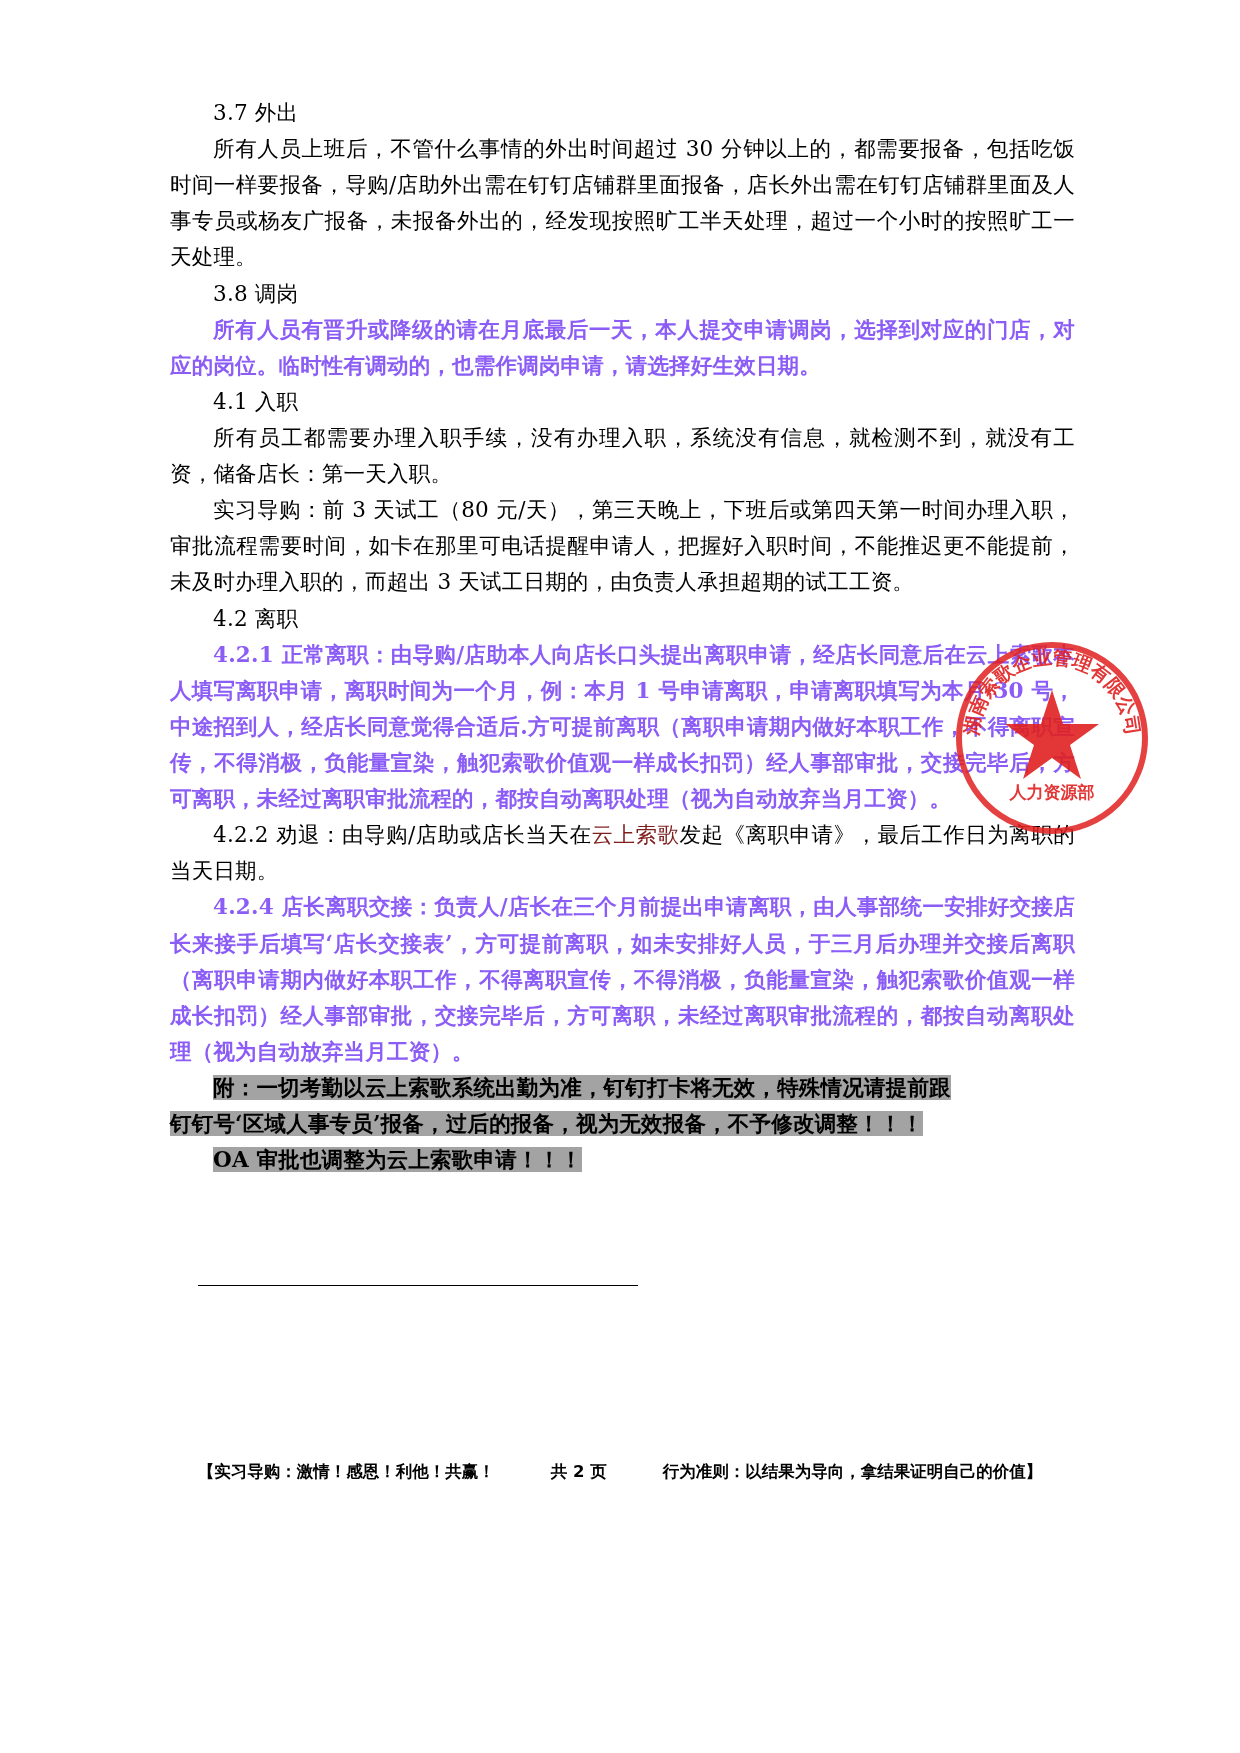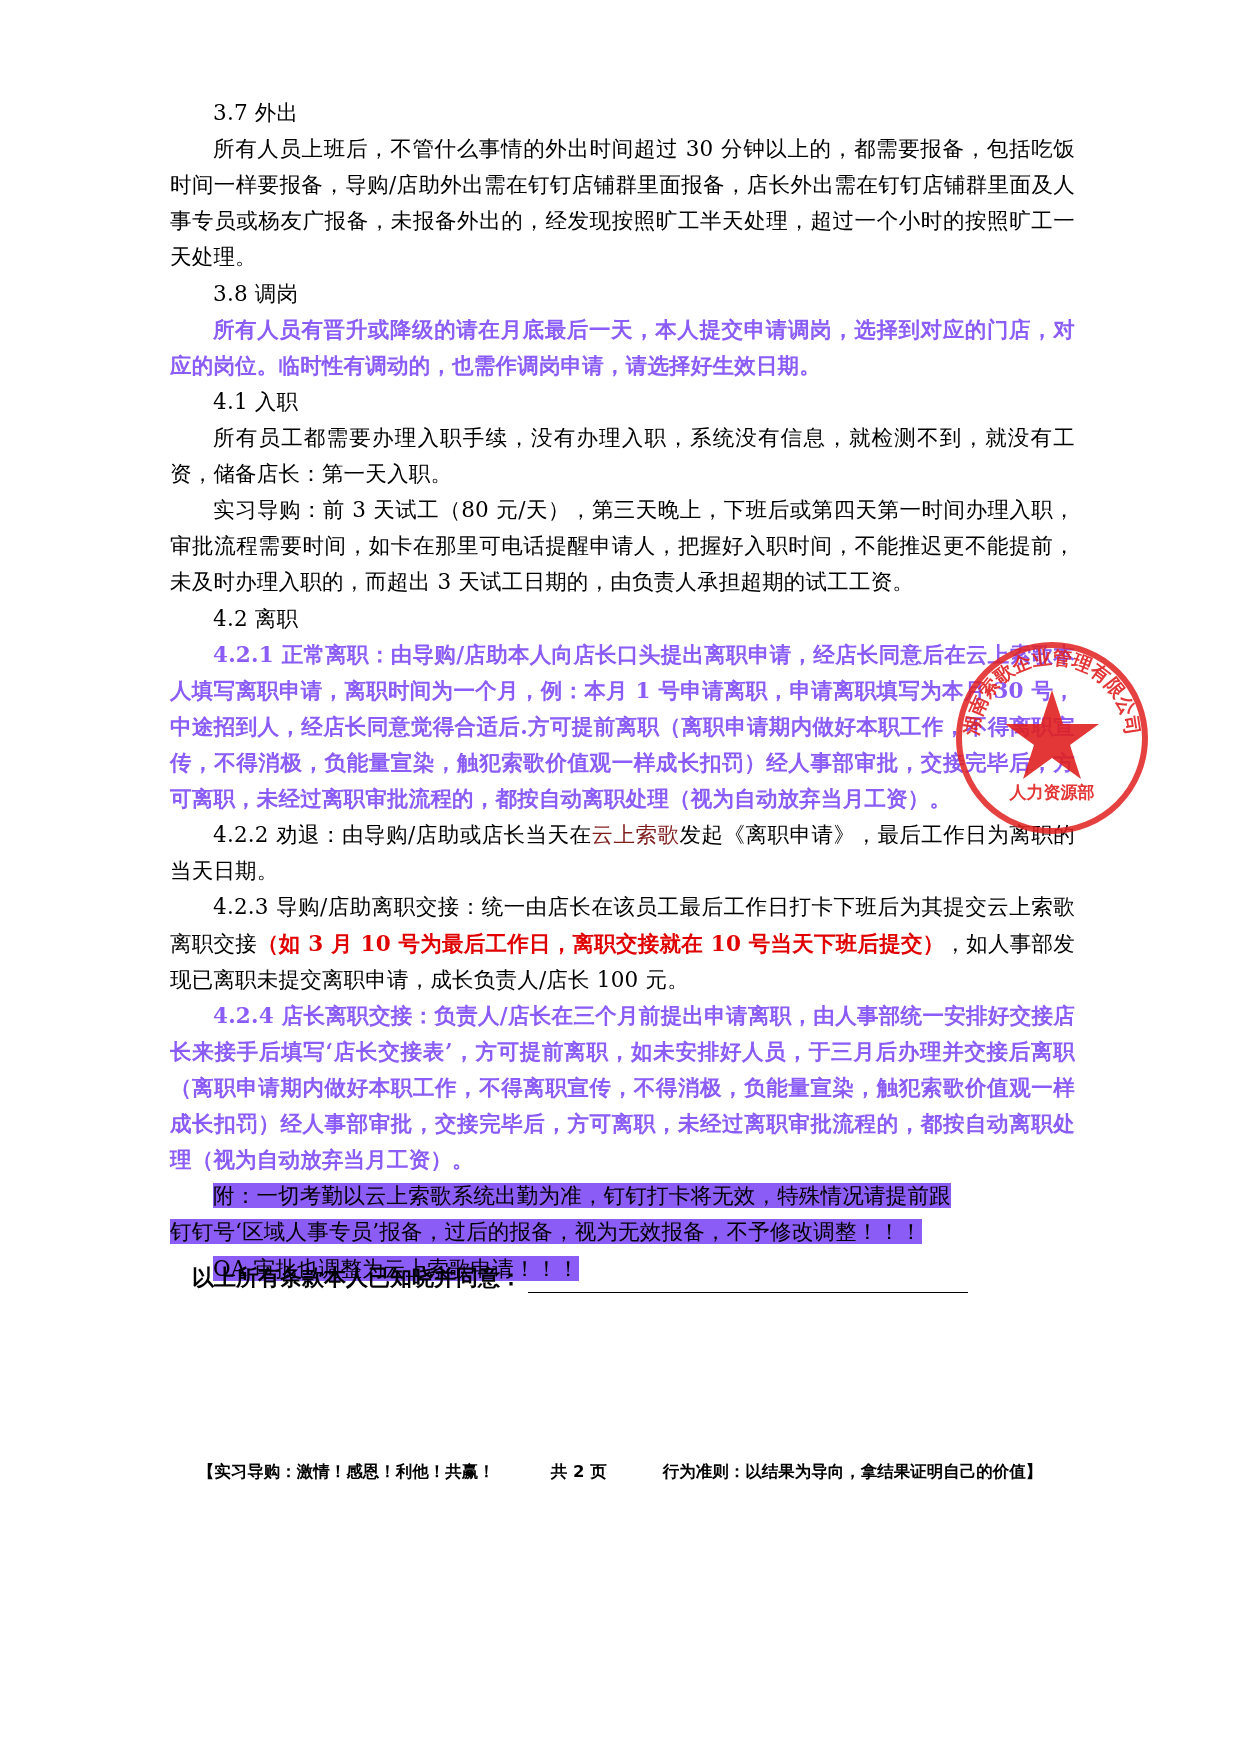--- a/index.html
+++ b/index.html
@@ -38,22 +38,22 @@
     font-weight: bold;
   }
   .blue-plain {
     color: #7f1d1d;
   }
   .red {
     color: #e00000;
     font-weight: bold;
   }
   .hl {
-    background: #8b5cf6;
-    font-weight: normal;
+    background: #a3a3a3;
+    font-weight: bold;
   }
   .stamp {
     position: absolute;
     left: 952px;
     top: 638px;
     width: 200px;
     height: 200px;
     pointer-events: none;
   }
   .sign-block {
@@ -103,21 +103,20 @@
     <p class="indent">4.1 入职</p>
     <p class="indent">所有员工都需要办理入职手续，没有办理入职，系统没有信息，就检测不到，就没有工资，储备店长：第一天入职。</p>
     <p class="indent">实习导购：前 3 天试工（80 元/天），第三天晚上，下班后或第四天第一时间办理入职，审批流程需要时间，如卡在那里可电话提醒申请人，把握好入职时间，不能推迟更不能提前，未及时办理入职的，而超出 3 天试工日期的，由负责人承担超期的试工工资。</p>
 
     <p class="indent">4.2 离职</p>
 
     <p class="indent blue"><span>4.2.1 正常离职：</span><span>由导购/店助本人向店长口头提出离职申请，经店长同意后在云上索歌本人填写离职申请，离职时间为一个月，例：本月 1 号申请离职，</span><span>申请离职填写为本月 30 号，中途招到人，经店长同意觉得合适后.方可提前离职（离职申请期内做好本职工作，不得离职宣传，不得消极，负能量宣染，触犯索歌价值观一样成长扣罚）经人事部审批，交接完毕后，方可离职，未经过离职审批流程的，都按自动离职处理（视为自动放弃当月工资）。</span></p>
 
     <p class="indent"><span>4.2.2 劝退：</span><span>由导购/店助或店长当天在</span><span class="blue-plain">云上索歌</span><span>发起《离职申请》，最后工作日为离职的当天日期。</span></p>
 
-    <p class="indent"><span>4.2.3 导购/店助离职交接：</span><span>统一由店长在该员工最后工作日打卡下班后为其提交云上索歌离职交接</span><span class="red">（如 3 月 10 号为最后工作日，离职交接就在 10 号当天下班后提交）</span><span>，如人事部发现已离职未提交离职申请，成长负责人/店长 100 元。</span></p>
 
     <p class="indent blue"><span>4.2.4 店长离职交接：</span><span>负责人/店长在三个月前提出申请离职，由人事部统一安排好交接店长来接手后填写‘店长交接表’，方可提前离职，如未安排好人员，于三月后办理并交接后离职（离职申请期内做好本职工作，不得离职宣传，不得消极，负能量宣染，触犯索歌价值观一样成长扣罚）经人事部审批，交接完毕后，方可离职，未经过离职审批流程的，都按自动离职处理（视为自动放弃当月工资）。</span></p>
 
     <p class="indent"><span class="hl">附：一切考勤以云上索歌系统出勤为准，钉钉打卡将无效，特殊情况请提前跟</span></p>
     <p><span class="hl">钉钉号‘区域人事专员’报备，过后的报备，视为无效报备，不予修改调整！！！</span></p>
     <p class="indent"><span class="hl">OA 审批也调整为云上索歌申请！！！</span></p>
 
   </div>
 
   <div class="stamp">
@@ -128,21 +127,20 @@
       <circle cx="100" cy="100" r="93" fill="none" stroke="#e02020" stroke-width="6" opacity="0.85"></circle>
       <polygon points="100,52 111,86 147,86 118,107 129,141 100,120 71,141 82,107 53,86 89,86" fill="#e02020" opacity="0.9"></polygon>
       <text font-family="'DejaVu Sans','Liberation Sans',sans-serif" font-size="19" fill="#e02020" opacity="0.9" font-weight="bold">
         <textPath href="#arcTop" startOffset="50%" text-anchor="middle">湖南索歌企业管理有限公司</textPath>
       </text>
       <text x="100" y="160" text-anchor="middle" font-family="'DejaVu Sans','Liberation Sans',sans-serif" font-size="17" fill="#e02020" opacity="0.9" font-weight="bold">人力资源部</text>
     </svg>
   </div>
 
   <div class="sign-block">
-    <span>以上所有条款本人已知晓并同意：</span>
     <span class="sign-line"></span>
   </div>
 
   <div class="footer">
     <span>【实习导购：激情！感恩！利他！共赢！</span>
     <span>共 2 页</span>
     <span>行为准则：以结果为导向，拿结果证明自己的价值】</span>
   </div>
 
 </div>

